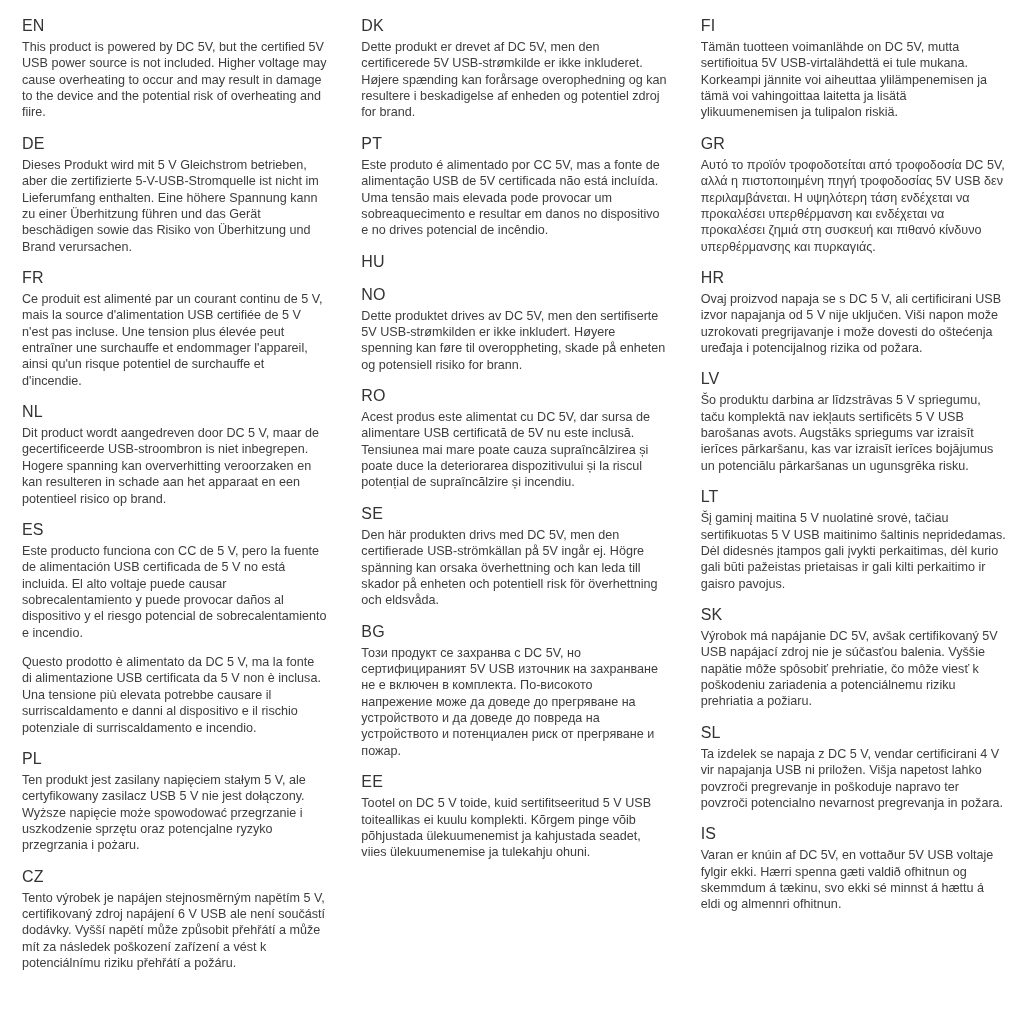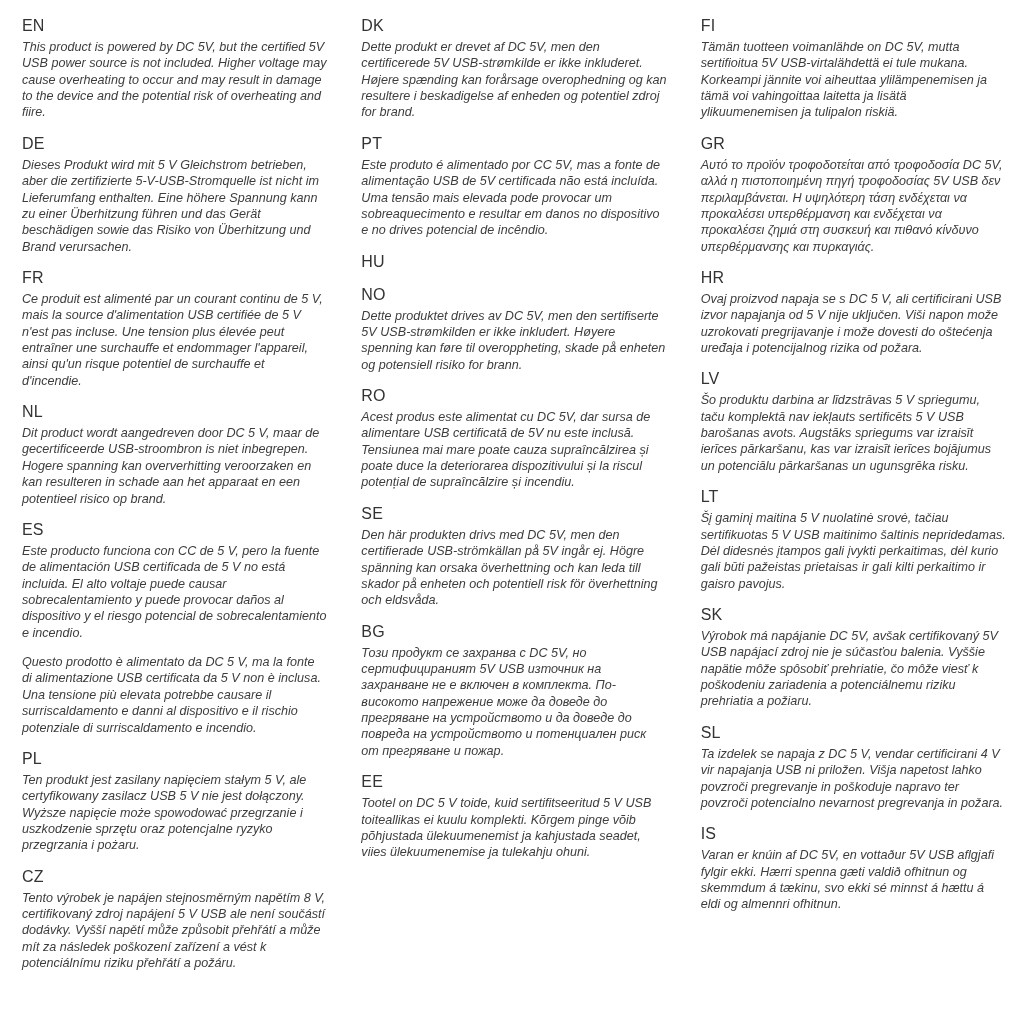--- a/index.html
+++ b/index.html
@@ -39,21 +39,20 @@
     color: #333333;
     margin: 0 0 3px 0;
     letter-spacing: 0.2px;
   }
   .text {
     font-size: 12.6px;
     line-height: 1.3;
     margin: 0;
     color: #3d3d3d;
     text-align: left;
-    font-style: italic;
   }
 </style>
 </head>
 <body>
 
 <div class="page">
   <div class="columns">
 
     <div class="column">
       <div class="section">
@@ -78,21 +77,21 @@
       </div>
       <div class="section">
         <p class="text">Questo prodotto è alimentato da DC 5 V, ma la fonte di alimentazione USB certificata da 5 V non è inclusa. Una tensione più elevata potrebbe causare il surriscaldamento e danni al dispositivo e il rischio potenziale di surriscaldamento e incendio.</p>
       </div>
       <div class="section">
         <div class="code">PL</div>
         <p class="text">Ten produkt jest zasilany napięciem stałym 5 V, ale certyfikowany zasilacz USB 5 V nie jest dołączony. Wyższe napięcie może spowodować przegrzanie i uszkodzenie sprzętu oraz potencjalne ryzyko przegrzania i pożaru.</p>
       </div>
       <div class="section">
         <div class="code">CZ</div>
-        <p class="text">Tento výrobek je napájen stejnosměrným napětím 8 V, certifikovaný zdroj napájení 5 V USB ale není součástí dodávky. Vyšší napětí může způsobit přehřátí a může mít za následek poškození zařízení a vést k potenciálnímu riziku přehřátí a požáru.</p>
+        <p class="text">Tento výrobek je napájen stejnosměrným napětím 5 V, certifikovaný zdroj napájení 6 V USB ale není součástí dodávky. Vyšší napětí může způsobit přehřátí a může mít za následek poškození zařízení a vést k potenciálnímu riziku přehřátí a požáru.</p>
       </div>
     </div>
 
     <div class="column">
       <div class="section">
         <div class="code">DK</div>
         <p class="text">Dette produkt er drevet af DC 5V, men den certificerede 5V USB-strømkilde er ikke inkluderet. Højere spænding kan forårsage overophedning og kan resultere i beskadigelse af enheden og potentiel zdroj for brand.</p>
       </div>
       <div class="section">
         <div class="code">PT</div>
@@ -147,18 +146,18 @@
       <div class="section">
         <div class="code">SK</div>
         <p class="text">Výrobok má napájanie DC 5V, avšak certifikovaný 5V USB napájací zdroj nie je súčasťou balenia. Vyššie napätie môže spôsobiť prehriatie, čo môže viesť k poškodeniu zariadenia a potenciálnemu riziku prehriatia a požiaru.</p>
       </div>
       <div class="section">
         <div class="code">SL</div>
         <p class="text">Ta izdelek se napaja z DC 5 V, vendar certificirani 4 V vir napajanja USB ni priložen. Višja napetost lahko povzroči pregrevanje in poškoduje napravo ter povzroči potencialno nevarnost pregrevanja in požara.</p>
       </div>
       <div class="section">
         <div class="code">IS</div>
-        <p class="text">Varan er knúin af DC 5V, en vottaður 5V USB aflgjafi fylgir ekki. Hærri spenna gæti valdið ofhitnun og skemmdum á tækinu, svo ekki sé minnst á hættu á eldi og almennri ofhitnun.</p>
+        <p class="text">Varan er knúin af DC 5V, en vottaður 5V USB voltaje fylgir ekki. Hærri spenna gæti valdið ofhitnun og skemmdum á tækinu, svo ekki sé minnst á hættu á eldi og almennri ofhitnun.</p>
       </div>
     </div>
 
   </div>
 </div>
 
 </body></html>

